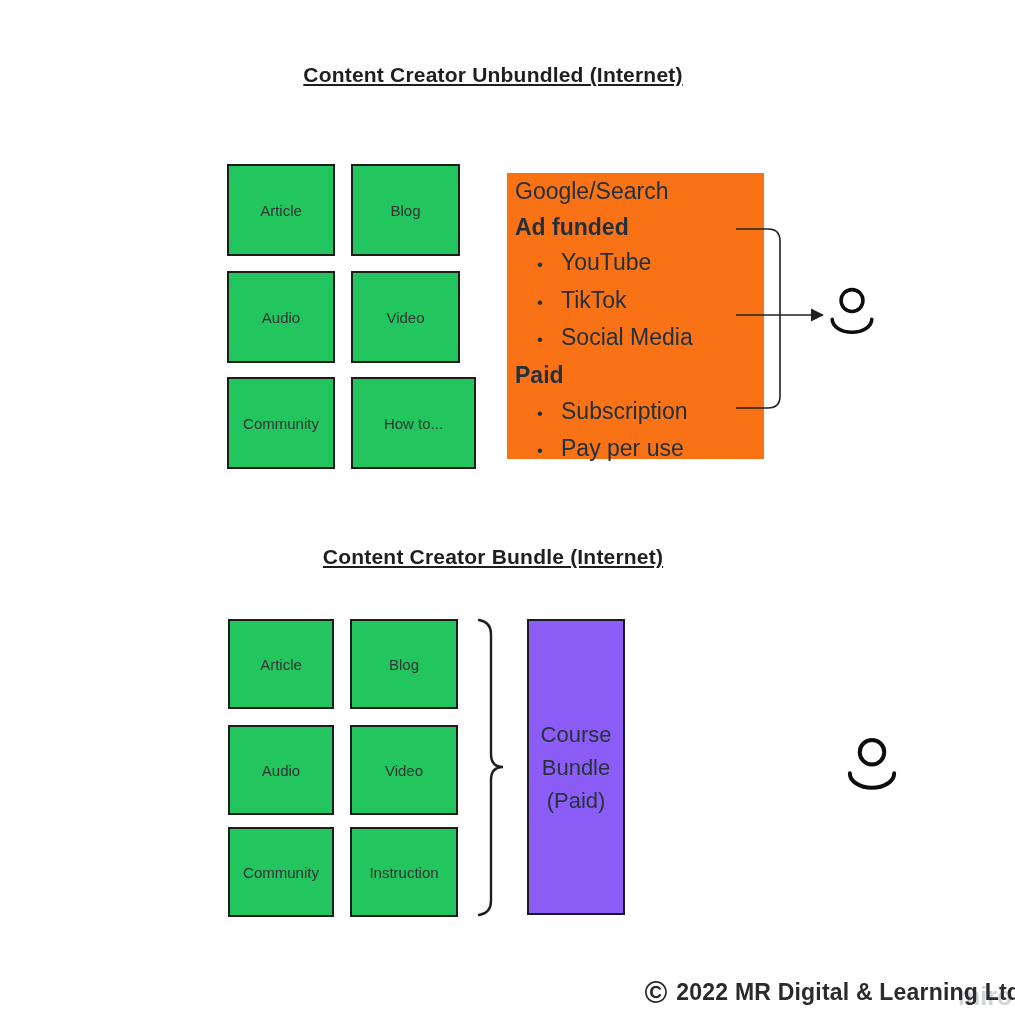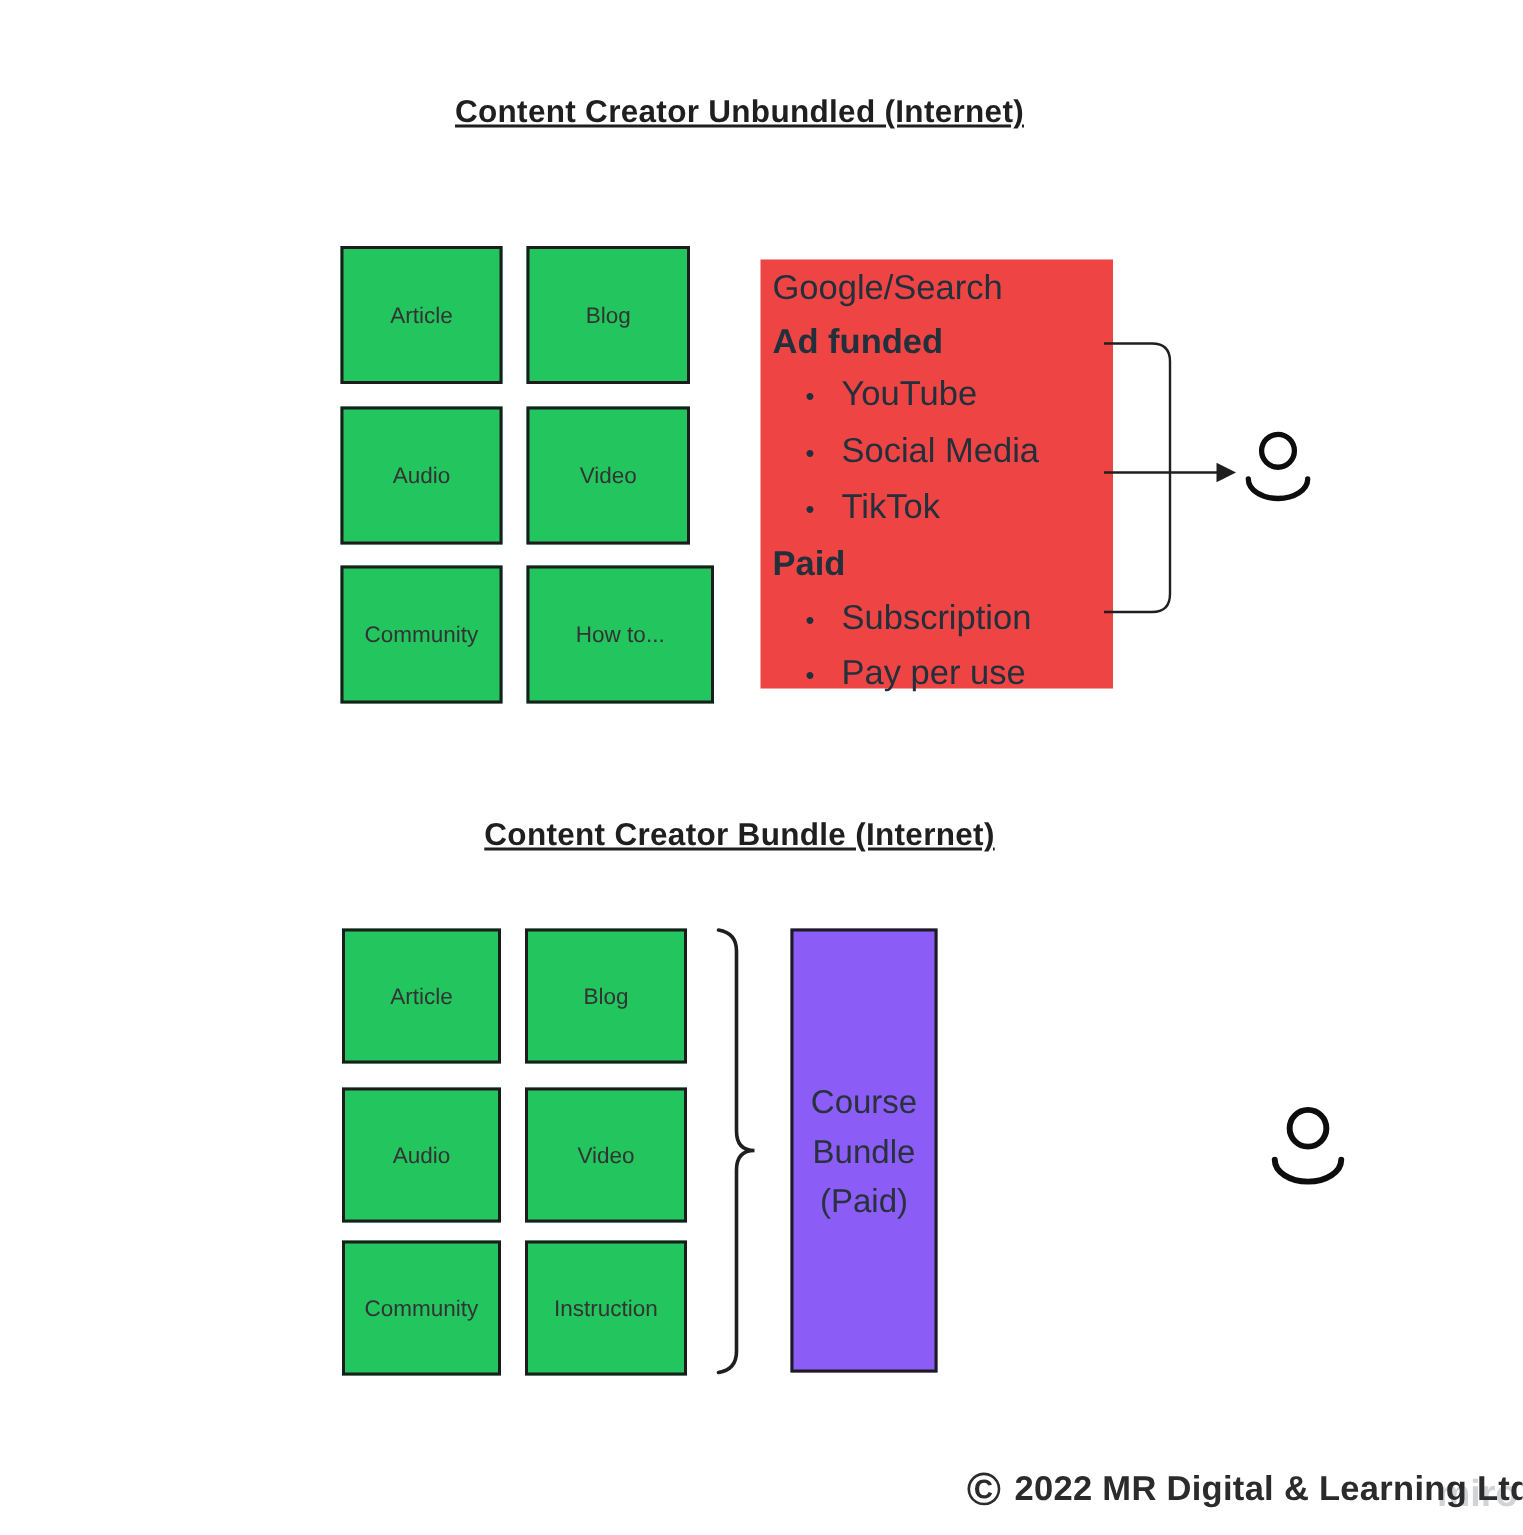--- a/index.html
+++ b/index.html
@@ -9,22 +9,22 @@
   .title{position:absolute;left:166px;width:614px;text-align:center;
          font-size:21px;font-weight:bold;color:#1f1f1f;
          text-decoration:underline;letter-spacing:.2px;}
   .title-1{top:63px;}
   .title-2{top:545px;}
 
   .node{position:absolute;border:2px solid #1c1c1c;background:#22c55e;
         display:flex;align-items:center;justify-content:center;
         font-size:15px;color:#333333;text-align:center;box-sizing:border-box;}
 
-  .panel{position:absolute;left:487px;top:173px;width:235px;height:286px;
-         background:#ef4444;box-sizing:border-box;padding:1px 0 0 8px;
+  .panel{position:absolute;left:487px;top:173px;width:257px;height:286px;
+         background:#f97316;box-sizing:border-box;padding:1px 0 0 8px;
          font-size:23px;line-height:35.6px;color:#22303c;}
   .panel .bold{font-weight:bold;}
   .panel .bullet{padding-left:22px;}
   .panel .dot{display:inline-block;width:24px;font-size:17px;color:#22303c;}
 
   .overlay{position:absolute;left:0;top:0;width:1015px;height:1023px;pointer-events:none;}
 
   .person{position:absolute;}
 
   .bundle-box{position:absolute;left:507px;top:619px;width:98px;height:296px;
@@ -55,22 +55,22 @@
   <div class="node" style="left:331px;top:164px;width:109px;height:92px;">Blog</div>
   <div class="node" style="left:207px;top:271px;width:108px;height:92px;">Audio</div>
   <div class="node" style="left:331px;top:271px;width:109px;height:92px;">Video</div>
   <div class="node" style="left:207px;top:377px;width:108px;height:92px;">Community</div>
   <div class="node" style="left:331px;top:377px;width:125px;height:92px;">How to...</div>
 
   <div class="panel">
     <div class="plain">Google/Search</div>
     <div class="bold">Ad funded</div>
     <div class="bullet"><span class="dot">•</span><span>YouTube</span></div>
+    <div class="bullet"><span class="dot">•</span><span>TikTok</span></div>
     <div class="bullet"><span class="dot">•</span><span>Social Media</span></div>
-    <div class="bullet"><span class="dot">•</span><span>TikTok</span></div>
     <div class="bold">Paid</div>
     <div class="bullet"><span class="dot">•</span><span>Subscription</span></div>
     <div class="bullet"><span class="dot">•</span><span>Pay per use</span></div>
   </div>
 
   <svg class="overlay" viewBox="0 0 1015 1023">
     <path d="M716 229 H748 Q760 229 760 241 V396 Q760 408 748 408 H716" fill="none" stroke="#1f1f1f" stroke-width="1.6"></path>
     <path d="M716 315 H792" fill="none" stroke="#1f1f1f" stroke-width="1.6"></path>
     <polygon points="804,315 791,308.5 791,321.5" fill="#1f1f1f"></polygon>
     <path d="M459 620 Q471 622 471 634 V754 Q471 767 483 767 Q471 767 471 780 V901 Q471 913 459 915" fill="none" stroke="#1f1f1f" stroke-width="2.4" stroke-linecap="round"></path>

